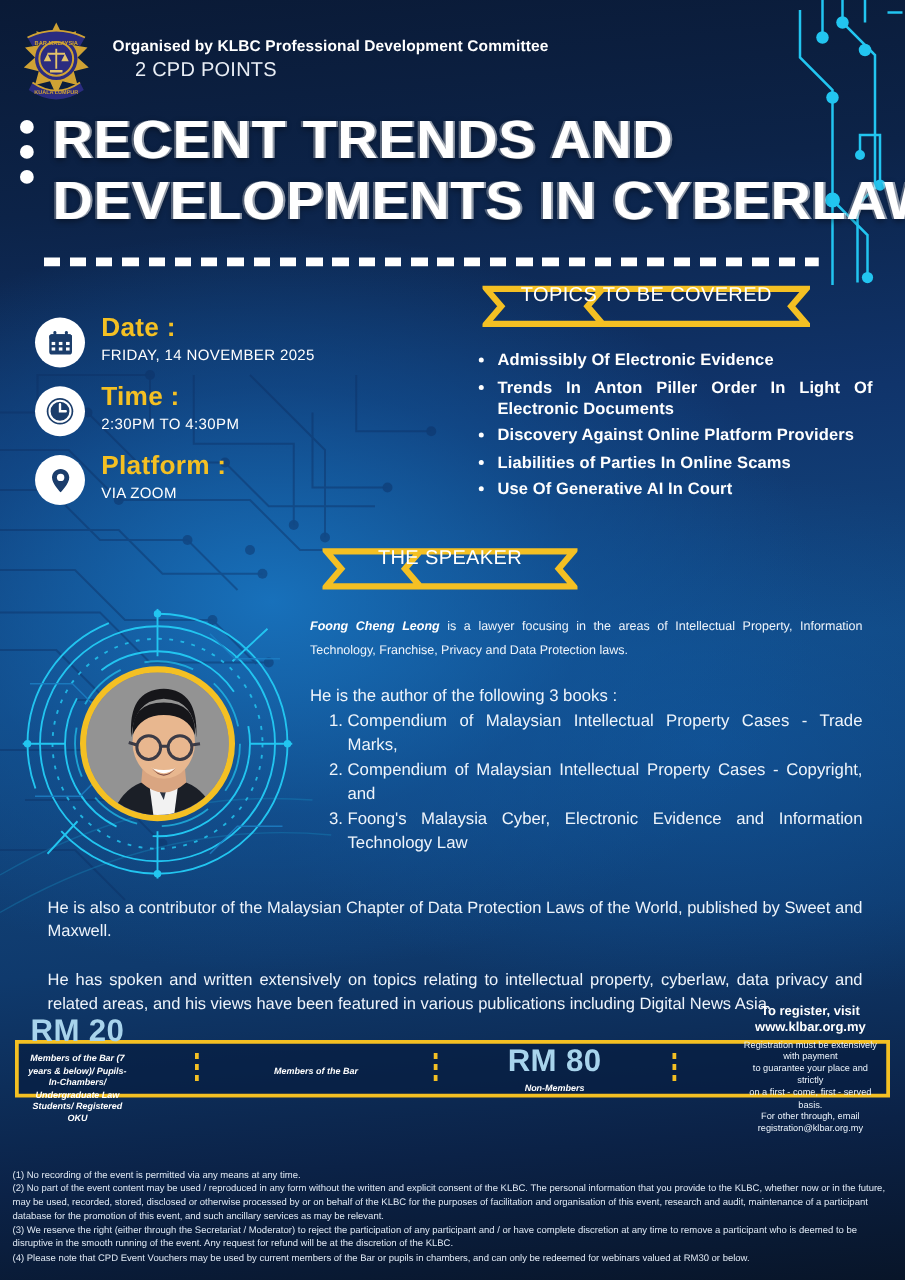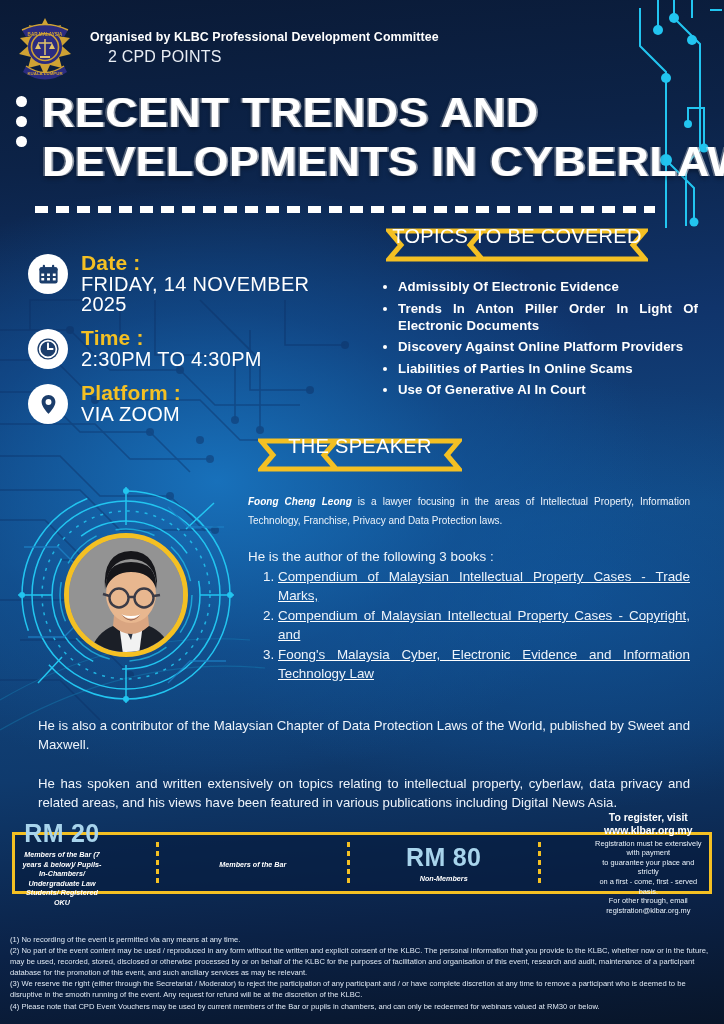--- a/index.html
+++ b/index.html
@@ -46,28 +46,28 @@
   .dash-line { position:absolute; top:118px; left:25px; width:620px; height:7px;
     background-image:repeating-linear-gradient(to right,#fff 0 13px, transparent 13px 21px); }
 
   
   .details { position:absolute; top:252px; left:28px; width:330px; z-index:6; }
   .drow { display:flex; align-items:flex-start; gap:13px; margin-bottom:13px; }
   .dicon { width:40px; height:40px; border-radius:50%; background:#fff; flex:0 0 auto;
            display:flex; align-items:center; justify-content:center; margin-top:2px; }
   .dicon svg { display:block; }
   .dlabel { font-size:21px; font-weight:bold; color:#f4c023; line-height:21px; letter-spacing:.2px; }
-  .dvalue { font-size:20px; color:#fff; line-height:20px; letter-spacing:.3px; margin-top:1px; }
+  .dvalue { font-size:12px; color:#fff; line-height:20px; letter-spacing:.3px; margin-top:1px; }
 
   
   .ribbon { position:relative; display:inline-block; }
   .ribbon .rb-svg { display:block; }
   .ribbon .rb-text {
     position:absolute; inset:0; display:flex; align-items:center; justify-content:center;
-    font-size:20px; color:#fff; letter-spacing:.3px; padding-bottom:17px;
+    font-size:16px; color:#fff; letter-spacing:.3px; padding-bottom:17px;
   }
 
   
   .topics { position:absolute; top:228px; left:378px; width:320px; z-index:6; }
   .topics .ribbon { margin-left:8px; }
   .topic-list { margin-top:12px; padding-left:20px; }
   .topic-list li { font-size:13.2px; font-weight:bold; line-height:17px; color:#fff;
                    margin-bottom:4.5px; text-align:justify; letter-spacing:.1px; }
   .topic-list li::marker { font-size:13px; }
 
@@ -78,29 +78,29 @@
   .photo {
     position:absolute; left:46px; top:46px; width:124px; height:124px; border-radius:50%;
     border:5px solid #f4c023; overflow:hidden; background:#8d8d8d;
   }
   .photo svg { display:block; }
 
   .speaker-text { position:absolute; top:492px; left:248px; width:442px; z-index:6; }
   .sp-para { font-size:10px; line-height:19px; color:#eef4fb; text-align:justify; }
   .sp-name { font-weight:bold; font-style:italic; color:#fff; }
   .books-intro { margin-top:17px; font-size:13.4px; color:#eef4fb; line-height:19px; }
-  .books { margin-top:1px; padding-left:30px;text-decoration:underline; }
+  .books { margin-top:1px; padding-left:30px; }
   .books li { font-size:13.4px; line-height:19px; color:#eef4fb; text-align:justify; margin-bottom:1px; }
 
   .closing { position:absolute; top:716px; left:38px; width:652px; z-index:6; }
   .closing p { font-size:13.2px; line-height:19px; color:#eef4fb; text-align:justify; }
   .closing p + p { margin-top:20px; }
 
   
-  .pricing { position:absolute; top:832px; left:12px; width:700px; height:62px;
+  .pricing { position:absolute; top:832px; left:12px; width:700px; height:46px;
              border:3px solid #f4c023; background:rgba(6,28,62,0.62); z-index:6;
              display:flex; align-items:center;gap:47px; }
   .pcol { flex:1 1 0; text-align:center; padding:0 4px; }
   .pcol.reg { flex:1.32 1 0; }
   .pamount { font-size:25px; font-weight:bold; color:#a8d4ec; letter-spacing:.3px; line-height:28px; }
   .pdesc { font-size:7.2px; font-weight:bold; font-style:italic; color:#fff; line-height:9.5px; margin-top:3px; }
   .pdiv { width:3px; align-self:stretch; margin:7px 0;
           background-image:repeating-linear-gradient(to bottom,#f4c023 0 5px, transparent 5px 9px); }
   .reg-title { font-size:10.4px; font-weight:bold; color:#fff; line-height:13px; }
   .reg-line { font-size:7.4px; color:#eaf2fa; line-height:9.6px; }

